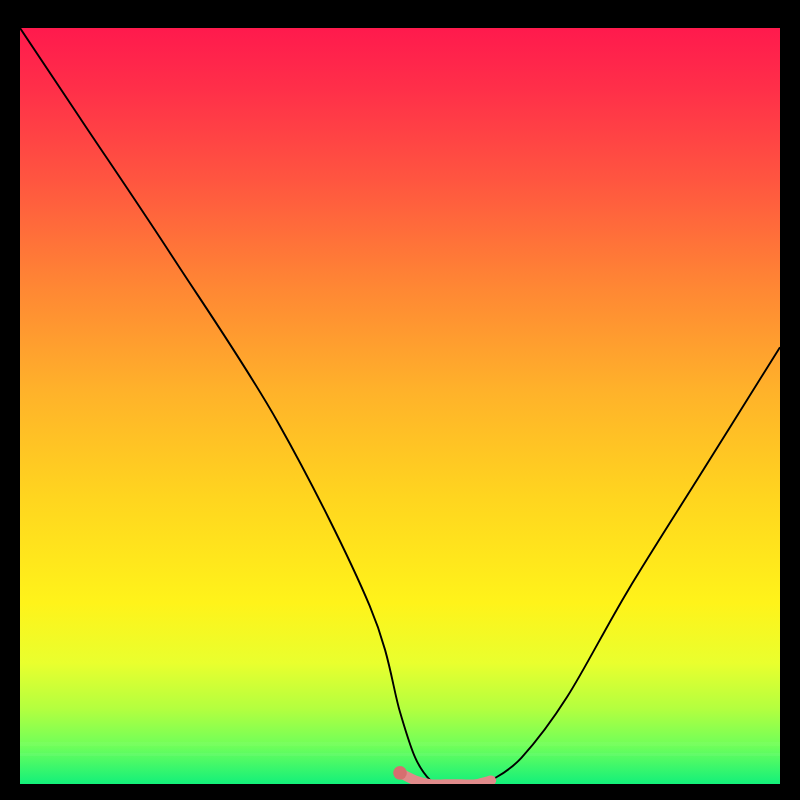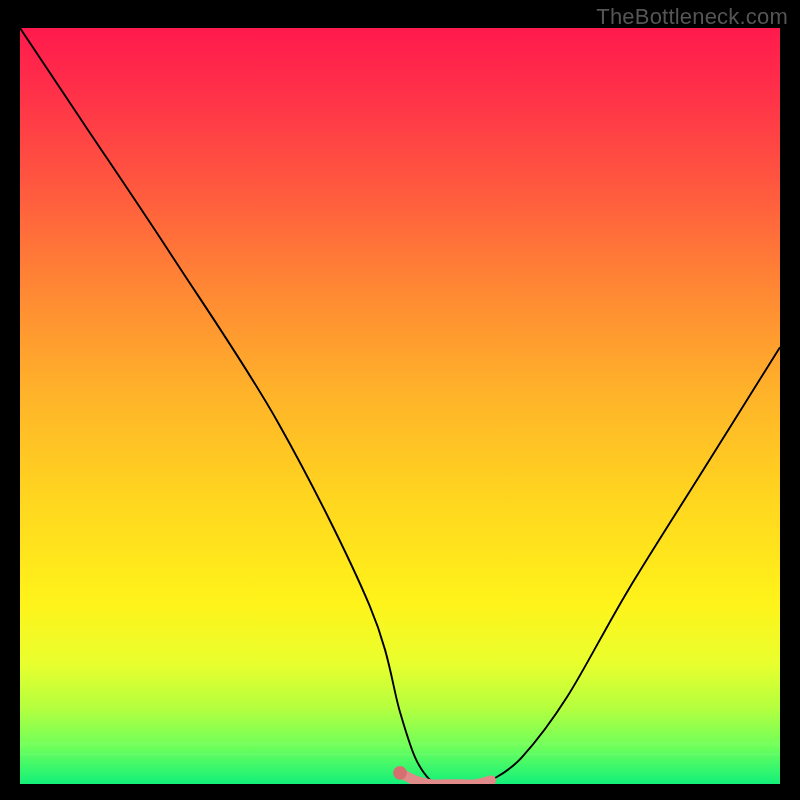--- a/index.html
+++ b/index.html
@@ -77,21 +77,20 @@
   }
   svg.curve {
     position: absolute;
     inset: 0;
   }
 </style>
 </head>
 <body>
 
 <div class="stage">
-  <div class="watermark">TheBottleneck.com</div>
 
   <div class="plot-area">
     <div class="gradient"></div>
     <div class="bands"></div>
 
     <svg class="curve" viewBox="0 0 100 100" preserveAspectRatio="none">
 
       <path d="M 0.00 0.00 C 1.33 2.00, 4.67 7.00, 8.00 12.00 C 11.33 17.00, 15.67 23.33, 20.00 30.00 C 24.33 36.67, 29.67 44.33, 34.00 52.00 C 38.33 59.67, 43.33 69.67, 46.00 76.00 C 48.67 82.33, 49.00 86.67, 50.00 90.00 C 51.00 93.33, 51.33 94.50, 52.00 96.00 C 52.67 97.50, 53.33 98.33, 54.00 99.00 C 54.67 99.67, 55.33 99.83, 56.00 100.00 C 56.67 100.17, 57.33 100.00, 58.00 100.00 C 58.67 100.00, 59.33 100.17, 60.00 100.00 C 60.67 99.83, 61.00 99.67, 62.00 99.00 C 63.00 98.33, 64.33 97.83, 66.00 96.00 C 67.67 94.17, 69.67 91.67, 72.00 88.00 C 74.33 84.33, 77.00 79.00, 80.00 74.00 C 83.00 69.00, 86.67 63.33, 90.00 58.00 C 93.33 52.67, 98.33 44.67, 100.00 42.00" fill="none" stroke="#000000" stroke-width="0.25" vector-effect="none"></path>
 
       <path d="M 50.00 98.00 C 50.33 98.17, 51.33 98.75, 52.00 99.00 C 52.67 99.25, 53.33 99.42, 54.00 99.50 C 54.67 99.58, 55.33 99.50, 56.00 99.50 C 56.67 99.50, 57.33 99.50, 58.00 99.50 C 58.67 99.50, 59.33 99.58, 60.00 99.50 C 60.67 99.42, 61.67 99.08, 62.00 99.00" fill="none" stroke="#e08a8a" stroke-width="1.3" stroke-linecap="round"></path>

